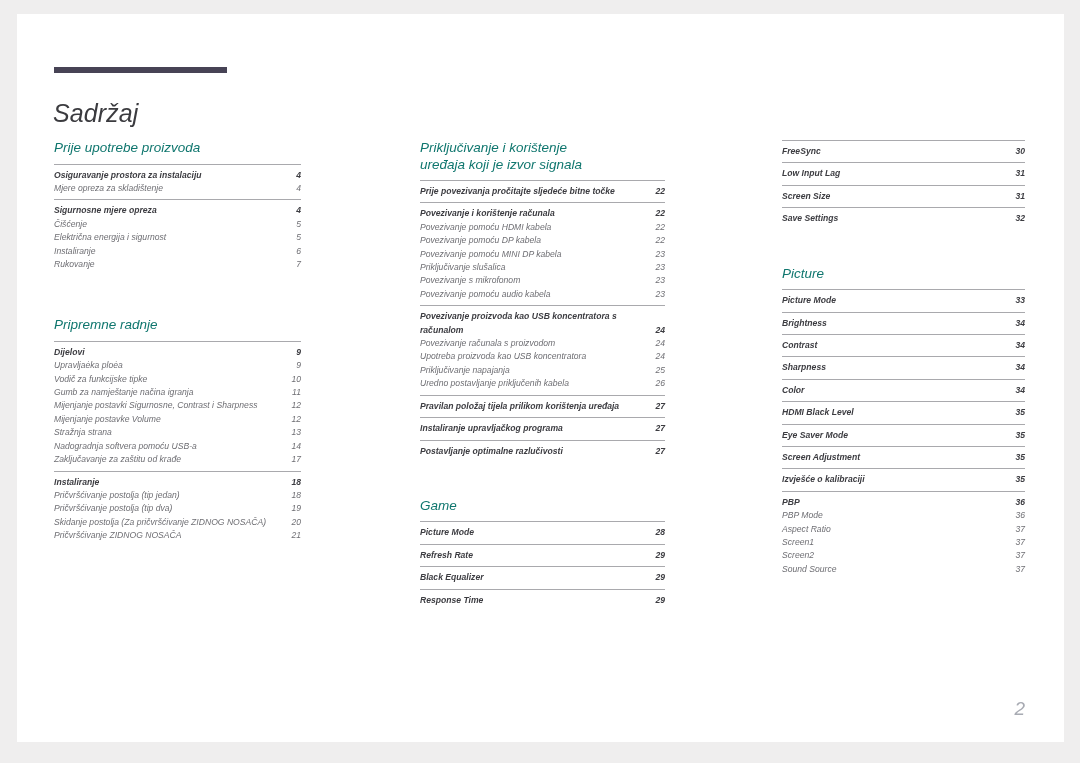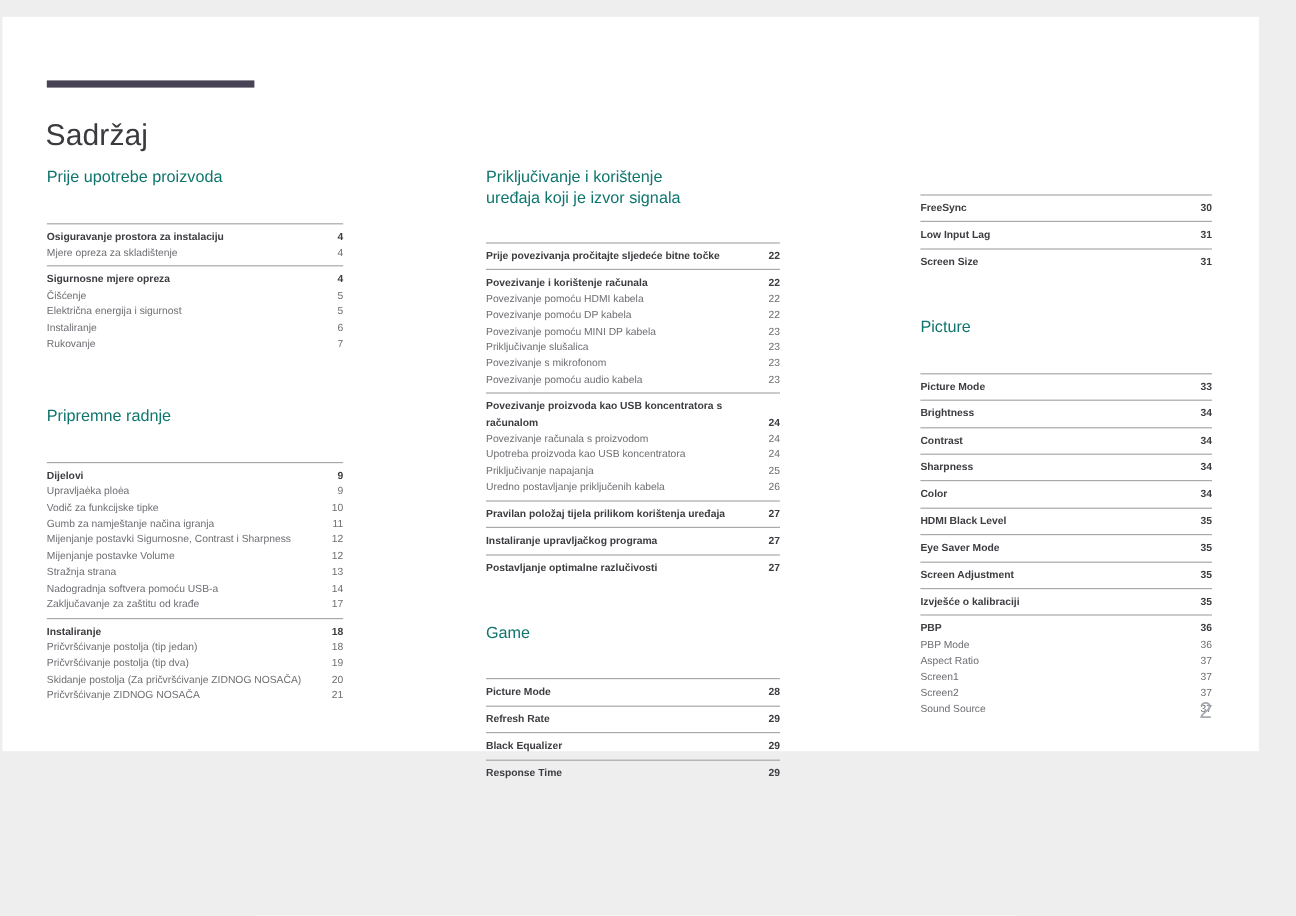--- a/index.html
+++ b/index.html
@@ -11,25 +11,26 @@
   body {
     width: 1080px;
     height: 763px;
     background: #efeeee;
     font-family: "Liberation Sans", "DejaVu Sans", sans-serif;
     overflow: hidden;
   }
 
   .page {
     position: absolute;
-    left: 2px;
+    left: 17px;
     top: 14px;
     width: 1047px;
-    height: 612px;
+    height: 728px;
     background: #ffffff;
+    font-style: italic;
   }
 
   
   .title-rule {
     position: absolute;
     left: 37px;
     top: 53px;
     width: 173px;
     height: 6px;
     background: #474355;
@@ -73,21 +74,21 @@
   }
   .section.gap-top { margin-top: 36px; }
   .section.gap-top-lg { margin-top: 42px; }
 
   
   .group {
     border-top: 1px solid #a9a9ad;
     padding-top: 4px;
     padding-bottom: 4px;
   }
-  .group.first { border-top: 1px solid #a9a9ad; margin-top: 22px; }
+  .group.first { border-top: 1px solid #a9a9ad; }
 
   .entry {
     display: flex;
     align-items: flex-start;
     font-size: 8.6px;
     line-height: 13.4px;
     padding: 0;
   }
   .entry .label {
     flex: 1 1 auto;
@@ -355,20 +356,26 @@
               <span class="label">Low Input Lag</span>
               <span class="pnum">31</span>
             </div>
           </div>
           <div class="group">
             <div class="entry lvl1">
               <span class="label">Screen Size</span>
               <span class="pnum">31</span>
             </div>
           </div>
+          <div class="group">
+            <div class="entry lvl1">
+              <span class="label">Save Settings</span>
+              <span class="pnum">32</span>
+            </div>
+          </div>
         </div>
         <div class="section gap-top">
           <div class="section-head">Picture</div>
           <div class="group first">
             <div class="entry lvl1">
               <span class="label">Picture Mode</span>
               <span class="pnum">33</span>
             </div>
           </div>
           <div class="group">

